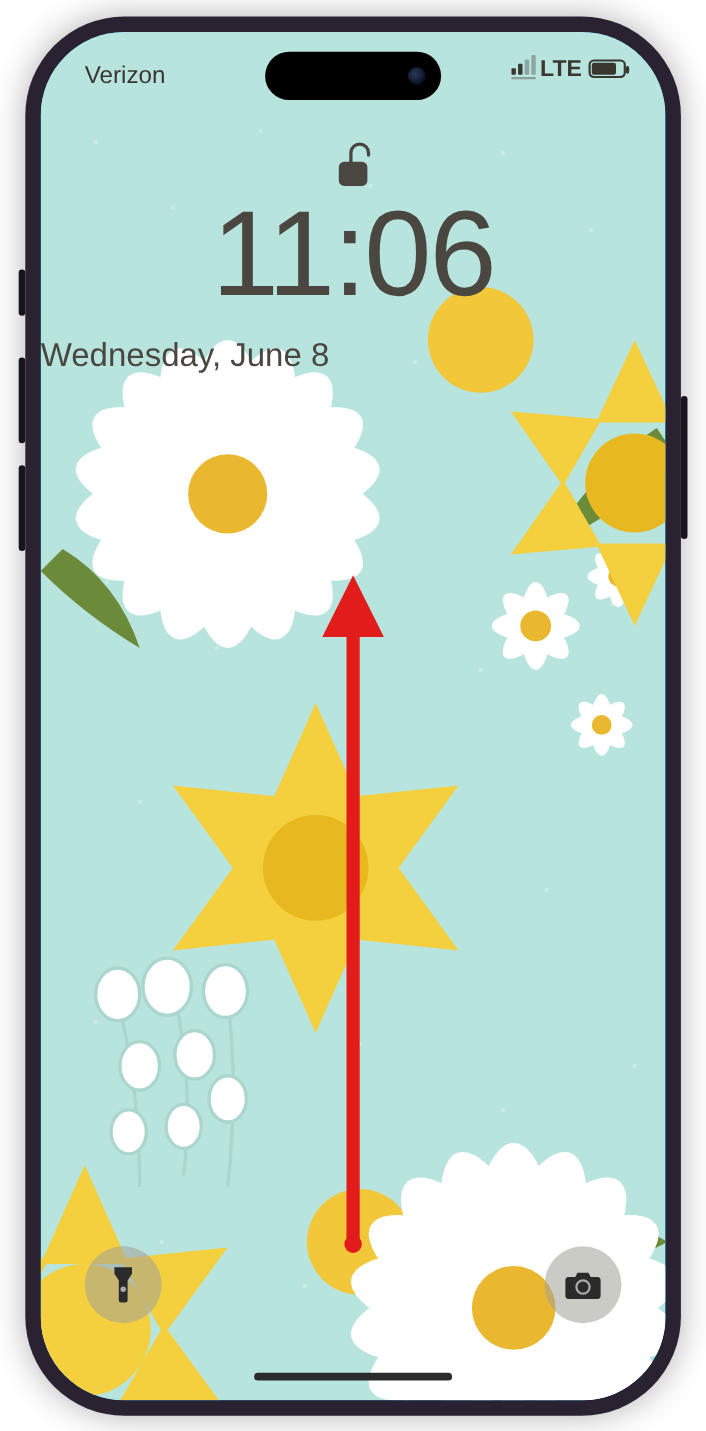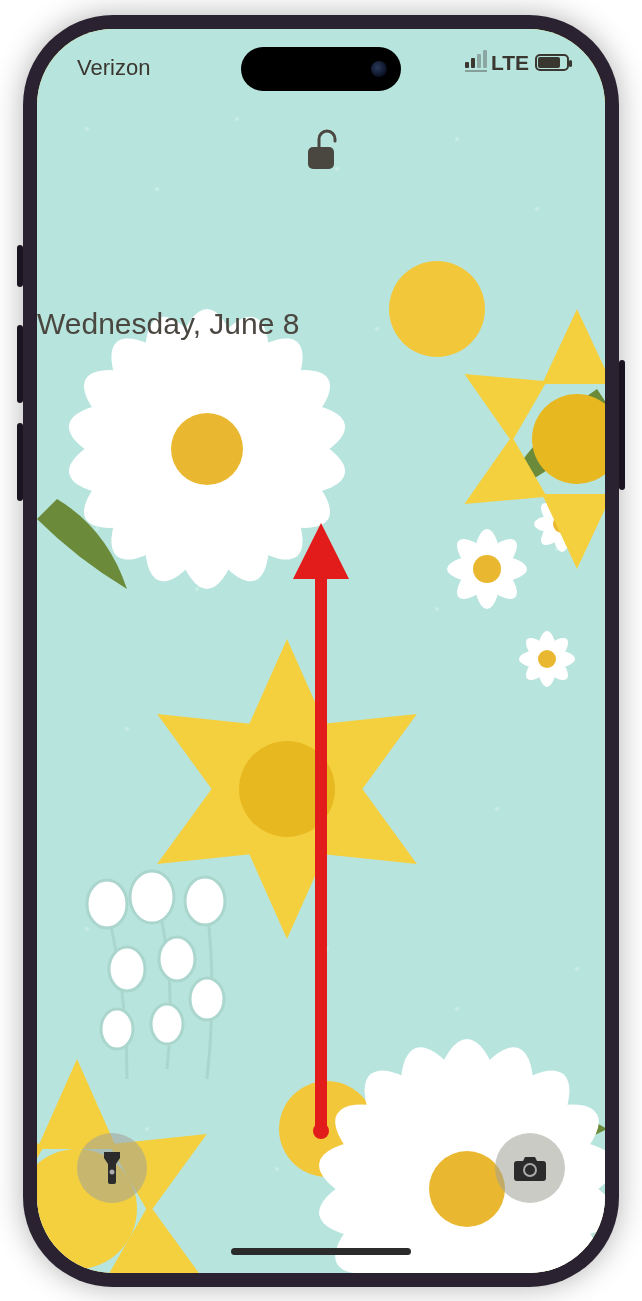--- a/index.html
+++ b/index.html
@@ -27,21 +27,21 @@
       border-radius: 3px;
     }
     .btn-silence { width: 6px; height: 42px; left: -6px; top: 230px; }
     .btn-volup { width: 6px; height: 78px; left: -6px; top: 310px; }
     .btn-voldown { width: 6px; height: 78px; left: -6px; top: 408px; }
     .btn-power { width: 6px; height: 130px; right: -6px; top: 345px; }
 
     .screen {
       width: 100%;
       height: 100%;
-      background: #fde047;
+      background: #0ea5e9;
       border-radius: 76px;
       position: relative;
       overflow: hidden;
     }
 
     
     .dynamic-island {
       position: absolute;
       top: 18px;
       left: 50%;
@@ -342,20 +342,21 @@
       <div class="battery">
           <div class="fill"></div>
         </div>
     </div>
 
     <svg class="lock-icon" width="36" height="44" viewBox="0 0 36 44">
       <path d="M 10 20 L 10 12 A 8 8 0 0 1 26 12 L 26 14" stroke="#4a4640" stroke-width="3" fill="none" stroke-linecap="round" transform="translate(6,-2)"></path>
       <rect x="5" y="18" width="26" height="22" rx="5" fill="#4a4640"></rect>
     </svg>
 
+    <div class="time">11:06</div>
     <div class="date">Wednesday, June 8</div>
 
     <div class="swipe-arrow">
       <div class="arrow-head"></div>
       <div class="arrow-tail"></div>
       <div class="arrow-dot"></div>
     </div>
 
     <div class="action-btn action-left">
       <svg width="28" height="36" viewBox="0 0 28 36">

